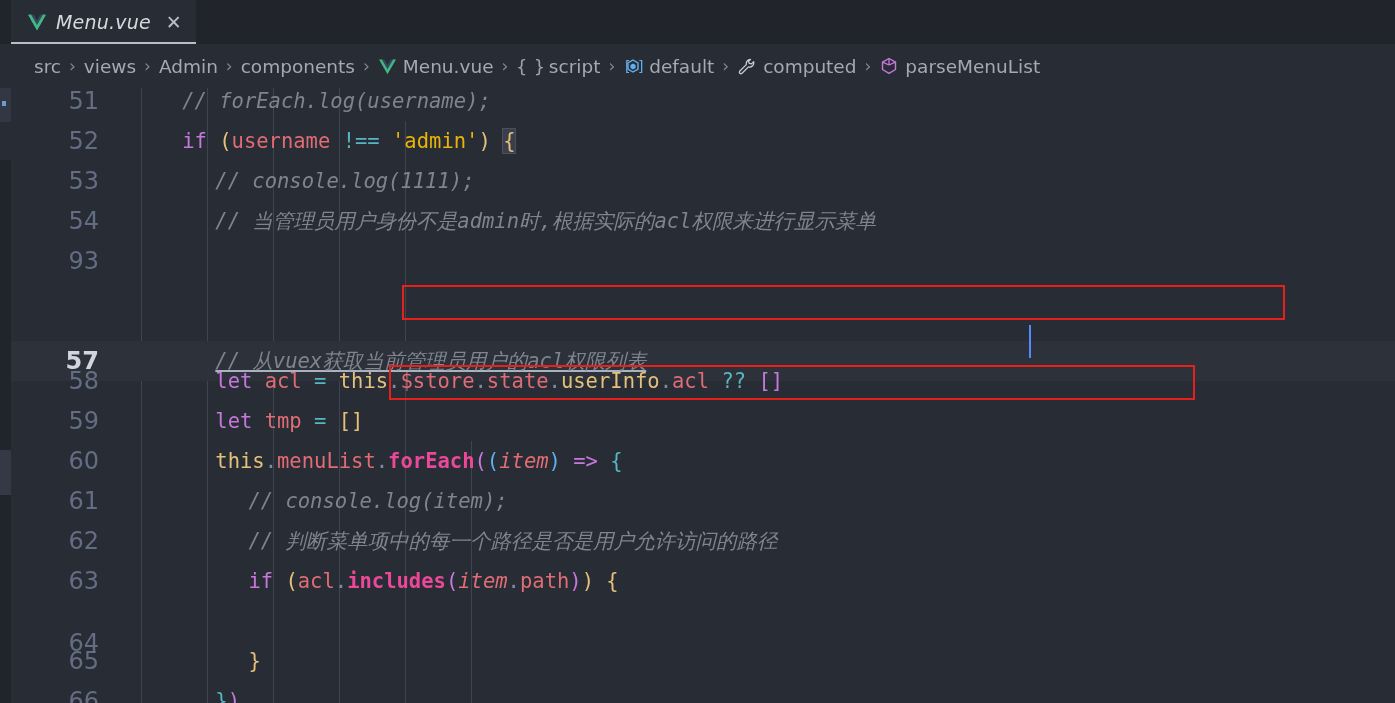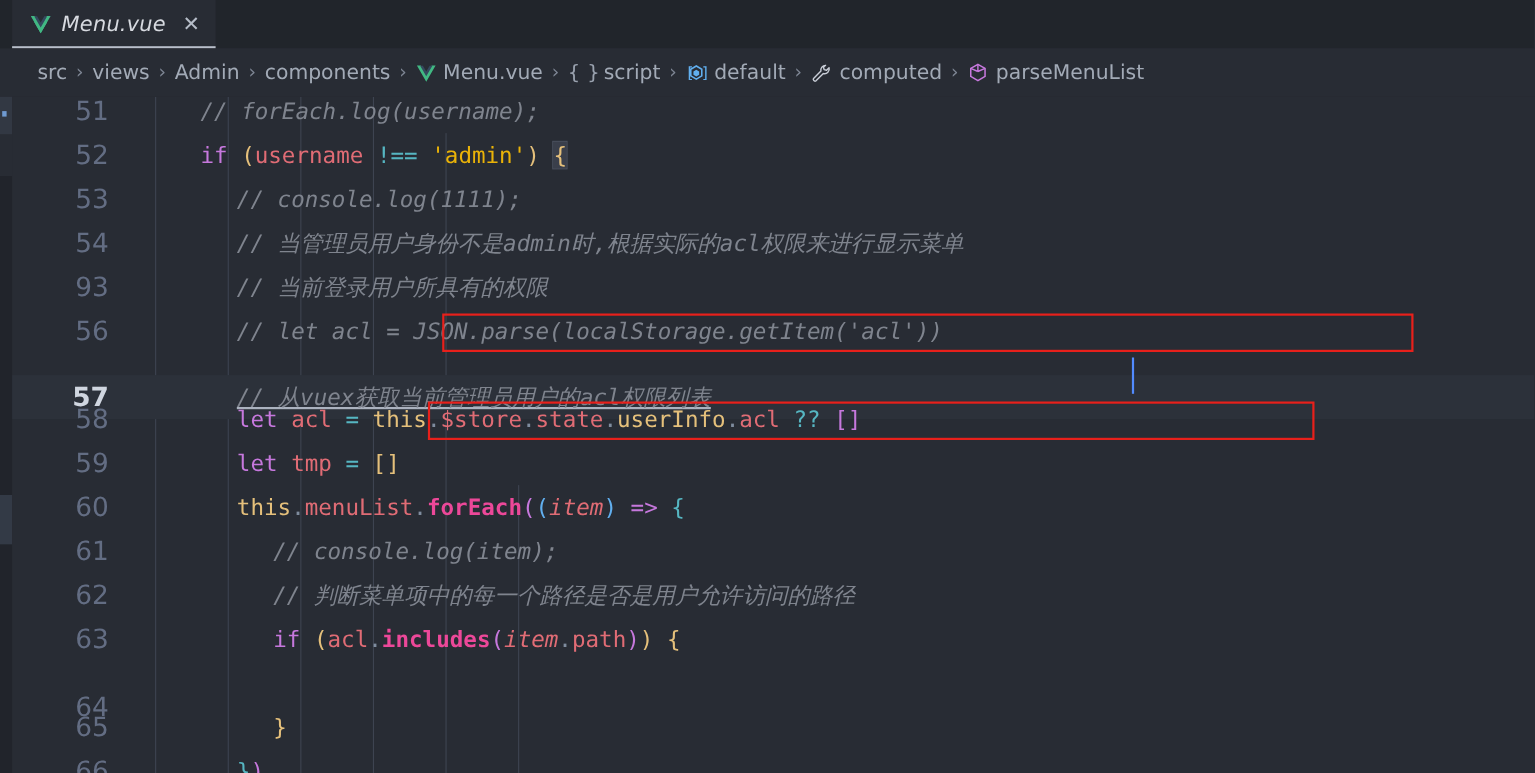--- a/index.html
+++ b/index.html
@@ -322,25 +322,20 @@
         <div class="row" style="top: 73px;">
           <div class="ln">53</div>
           <div class="code" style="left: 204.3px;"><span class="t-com">// console.log(1111);</span></div>
         </div>
         <div class="row" style="top: 113px;">
           <div class="ln">54</div>
           <div class="code" style="left: 204.3px;"><span class="t-com">// 当管理员用户身份不是admin时,根据实际的acl权限来进行显示菜单</span></div>
         </div>
         <div class="row" style="top: 153px;">
           <div class="ln">93</div>
-          <div class="code" style="left: 204.3px;"><span class="t-com">// 当前登录用户所具有的权限</span></div>
-        </div>
-        <div class="row" style="top: 193px;">
-          <div class="ln">56</div>
-          <div class="code" style="left: 204.3px;"><span class="t-com">// let acl = JSON.parse(localStorage.getItem('acl'))</span></div>
         </div>
         <div class="row active" style="top: 233px; margin-top: 20px;">
           <div class="ln">57</div>
           <div class="code" style="left: 204.3px; text-decoration: underline;"><span class="t-com">// 从vuex获取当前管理员用户的acl权限列表</span></div>
         </div>
         <div class="row" style="top: 273px;">
           <div class="ln">58</div>
           <div class="code" style="left: 204.3px;"><span class="t-kw">let</span> <span class="t-var">acl</span> <span class="t-op">=</span> <span class="t-prop">this</span><span class="t-dot">.</span><span class="t-var">$store</span><span class="t-dot">.</span><span class="t-var">state</span><span class="t-dot">.</span><span class="t-prop">userInfo</span><span class="t-dot">.</span><span class="t-var">acl</span> <span class="t-op">??</span> <span class="t-paren-p">[]</span></div>
         </div>
         <div class="row" style="top: 313px;">

